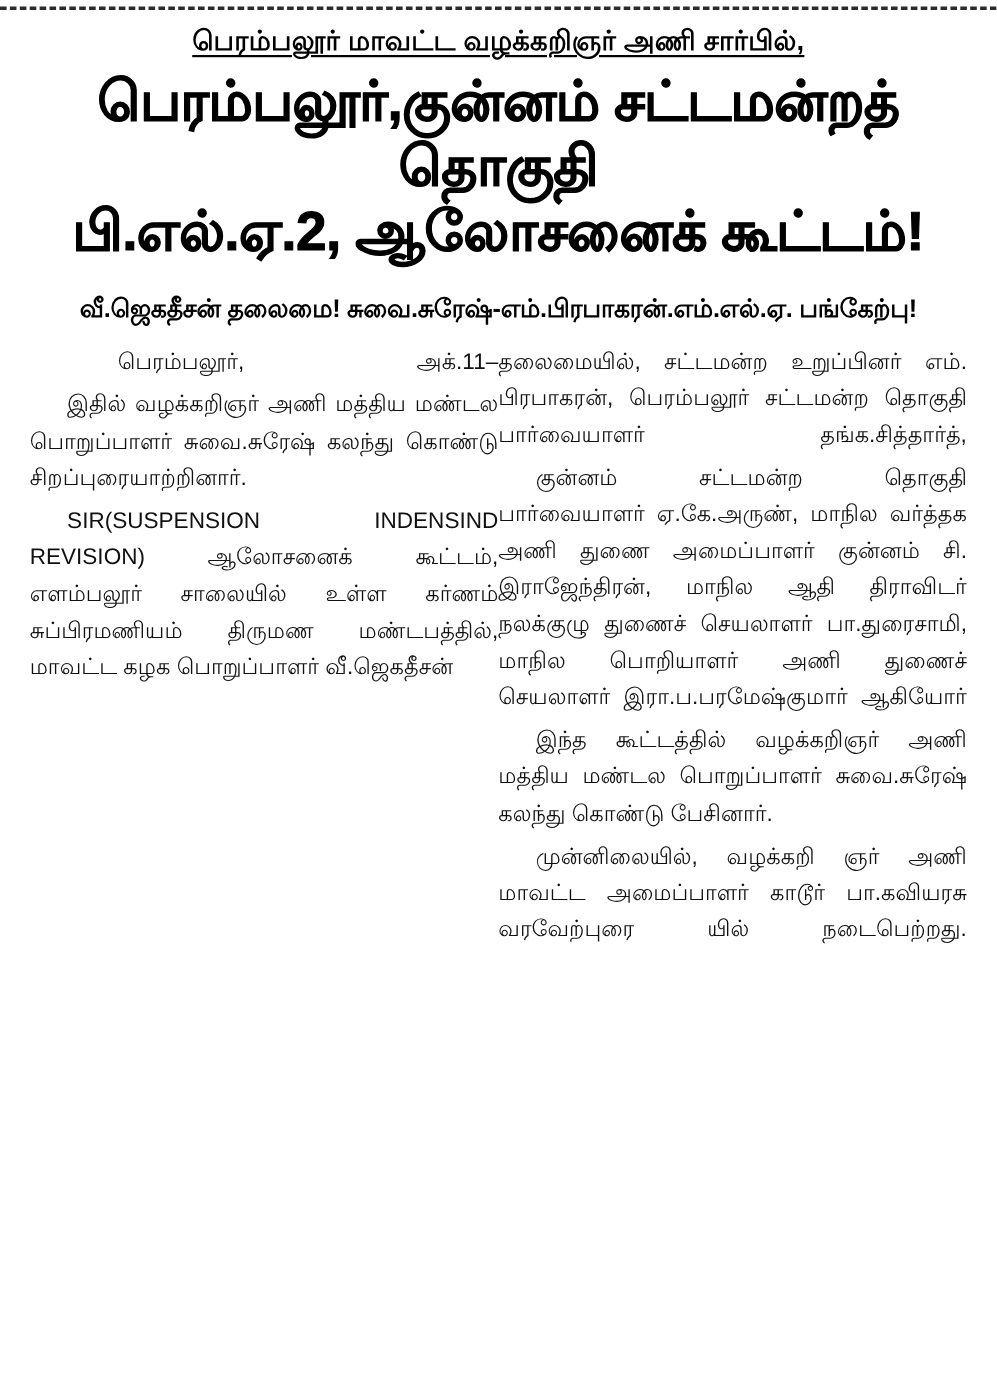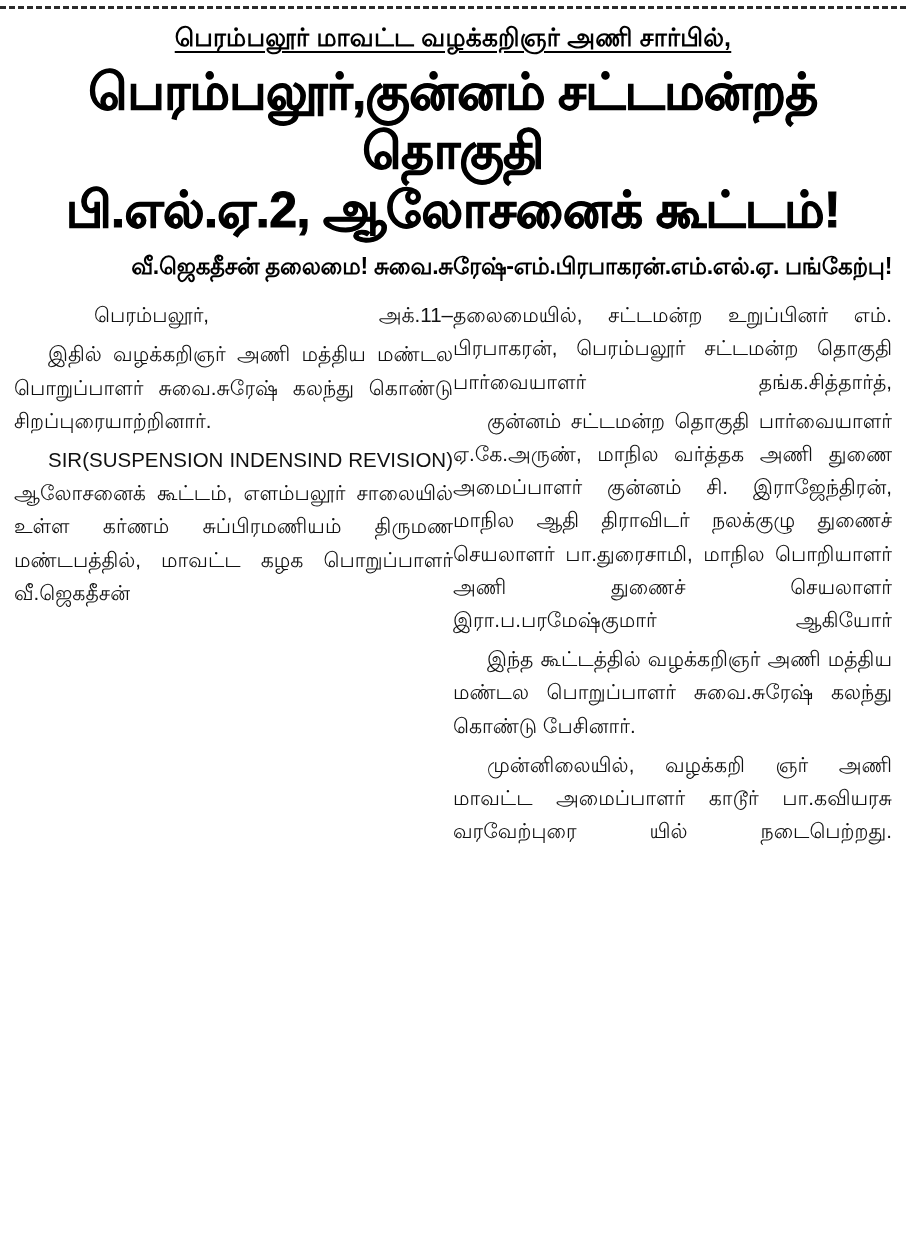--- a/index.html
+++ b/index.html
@@ -12,21 +12,21 @@
     height: 1258px;
     font-family: "Liberation Sans", sans-serif;
     color: #111111;
     overflow: hidden;
   }
   .page {
     position: relative;
     width: 906px;
     height: 1258px;
     box-sizing: border-box;
-    padding: 0 14px;
+    padding: 0 27px;
   }
   .top-rule {
     position: absolute;
     top: 6px;
     left: 0;
     width: 906px;
     height: 0;
     border-top: 3px dashed #2b2b2b;
   }
   .headline-block {
@@ -50,28 +50,27 @@
     line-height: 1.18;
     color: #000;
     margin: 0 4px;
     letter-spacing: -0.5px;
     -webkit-text-stroke: 1px #000;
   }
   .headline-main .l2 {
     display: block;
   }
   .subdeck {
-    margin-top: 12px;
+    margin-top: 26px;
     font-size: 23px;
     font-weight: 700;
     color: #000;
     line-height: 1.3;
     letter-spacing: -0.3px;
     white-space: nowrap;
-    text-align: right;
   }
   .columns {
     display: flex;
     margin-top: 16px;
     align-items: flex-start;
   }
   .col {
     flex: 1 1 0;
     font-size: 20.5px;
     line-height: 1.62;

